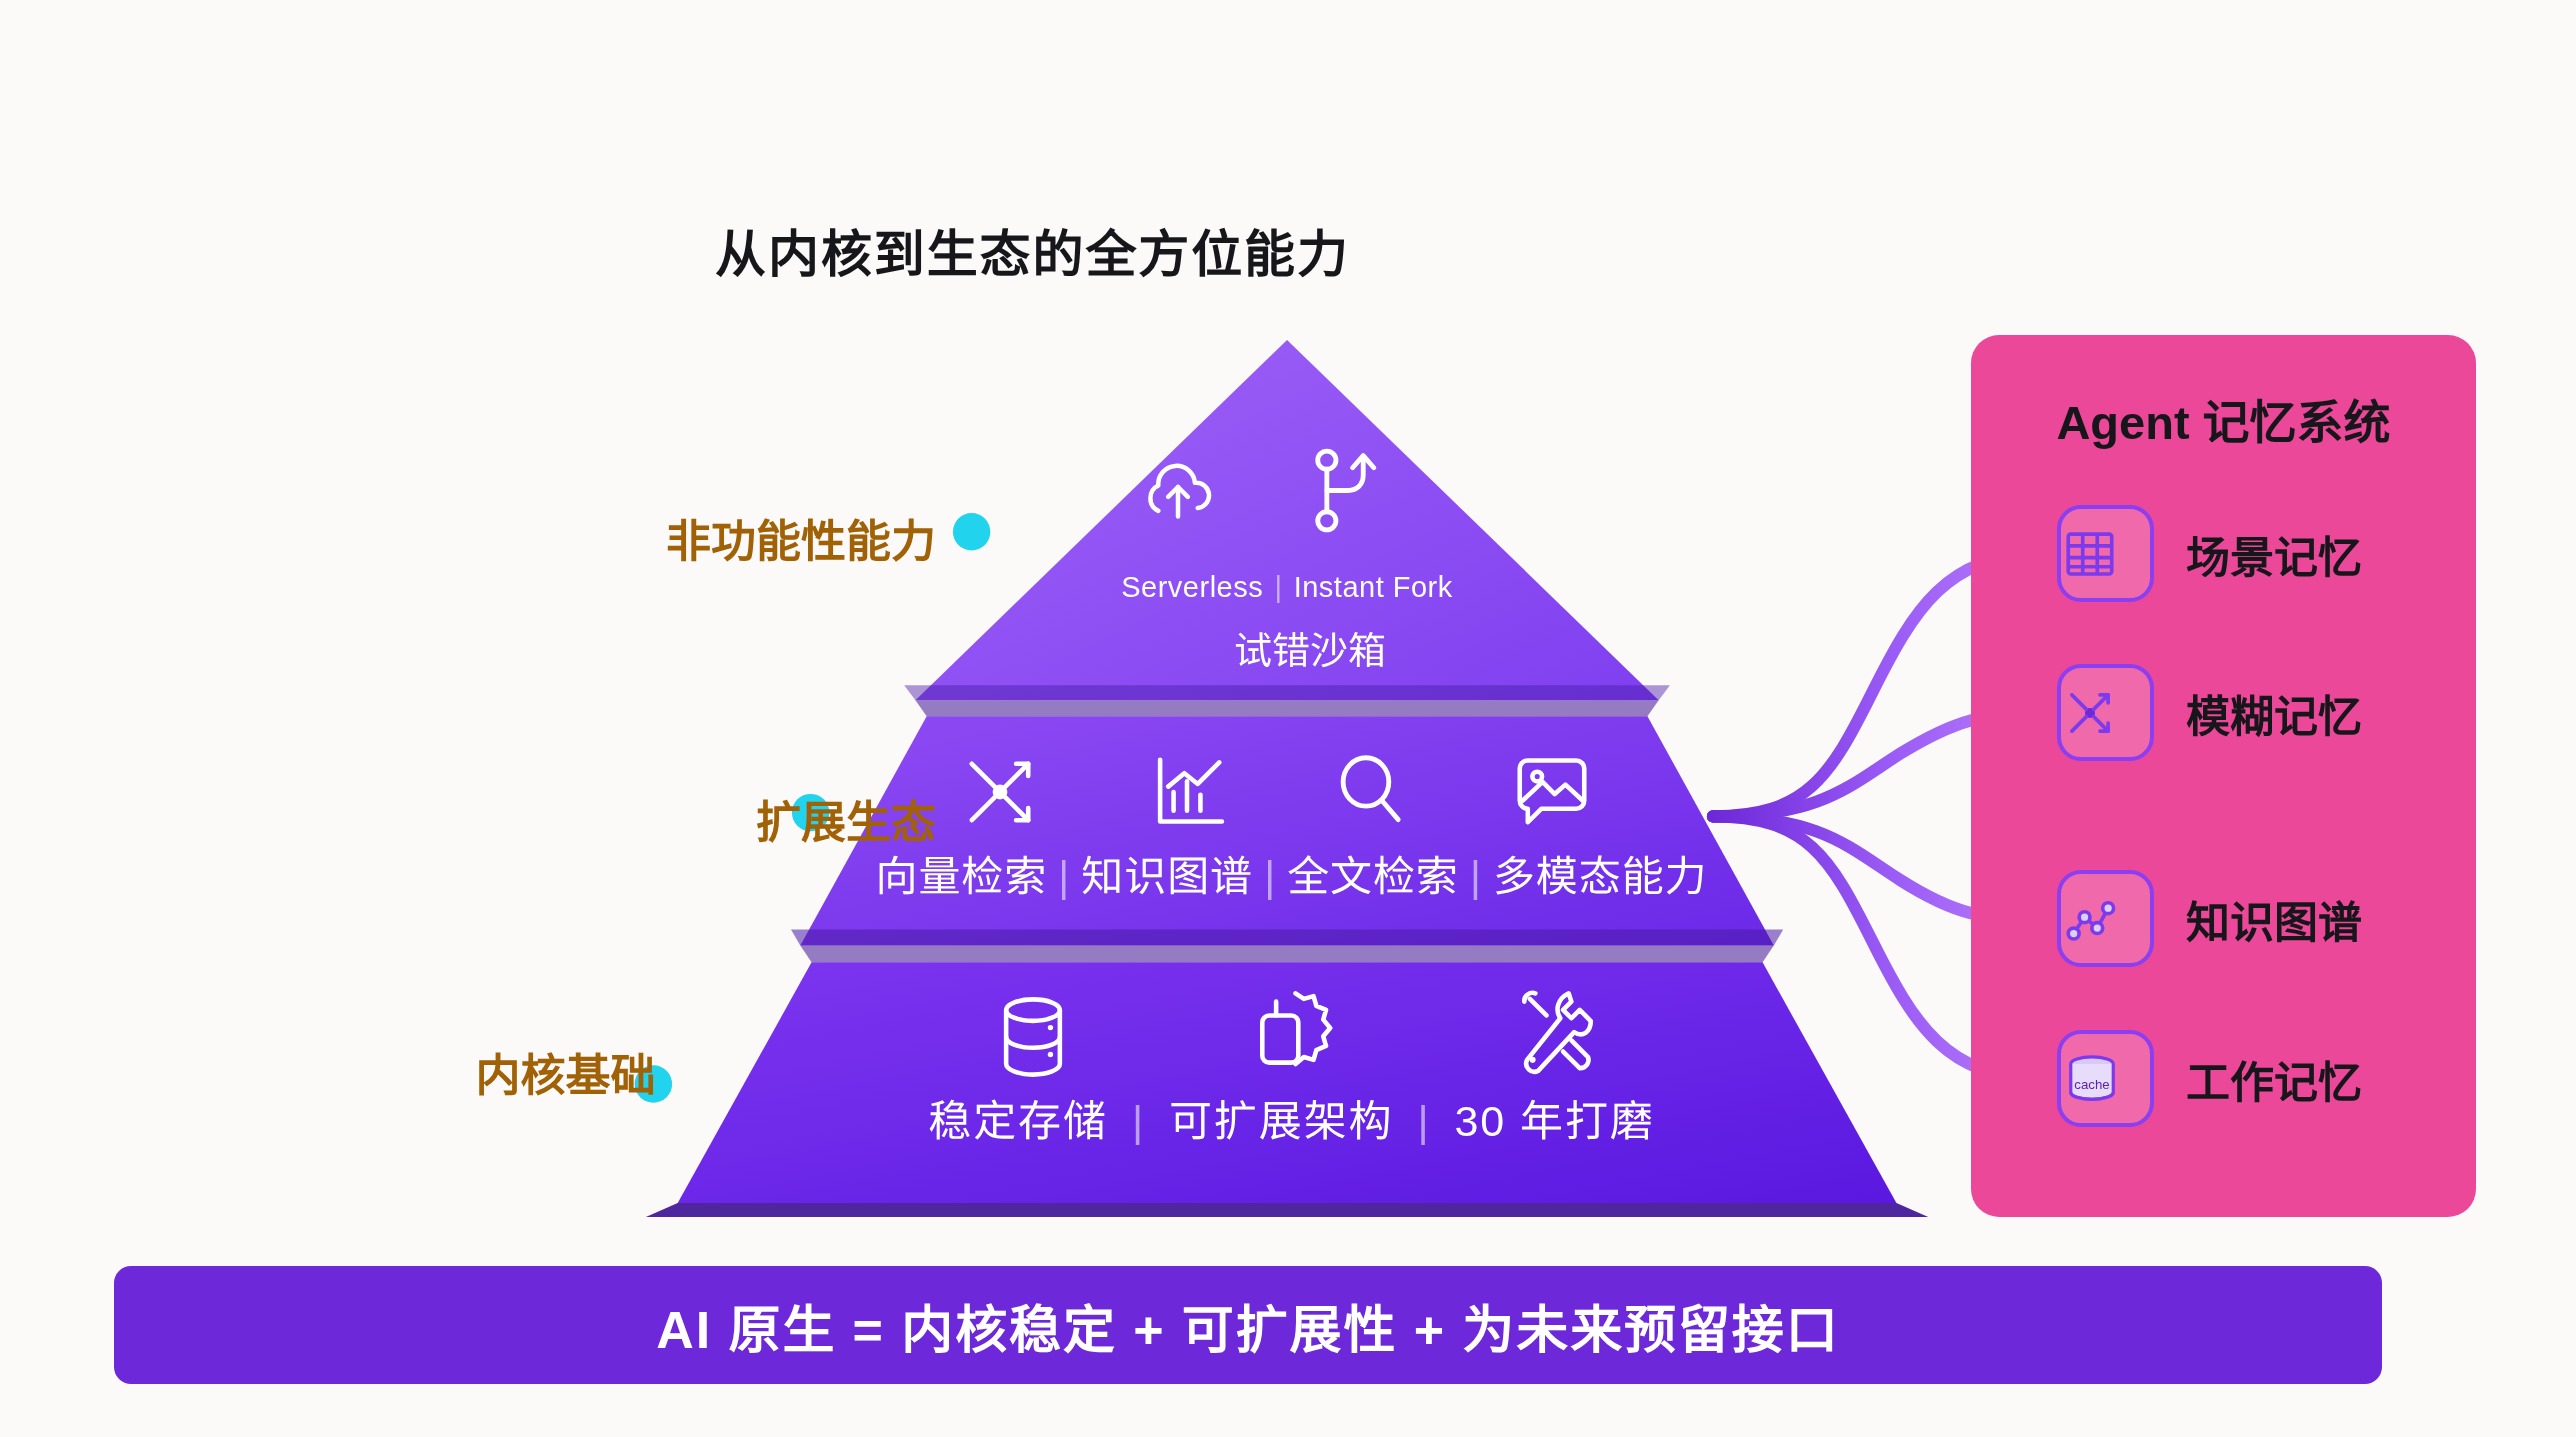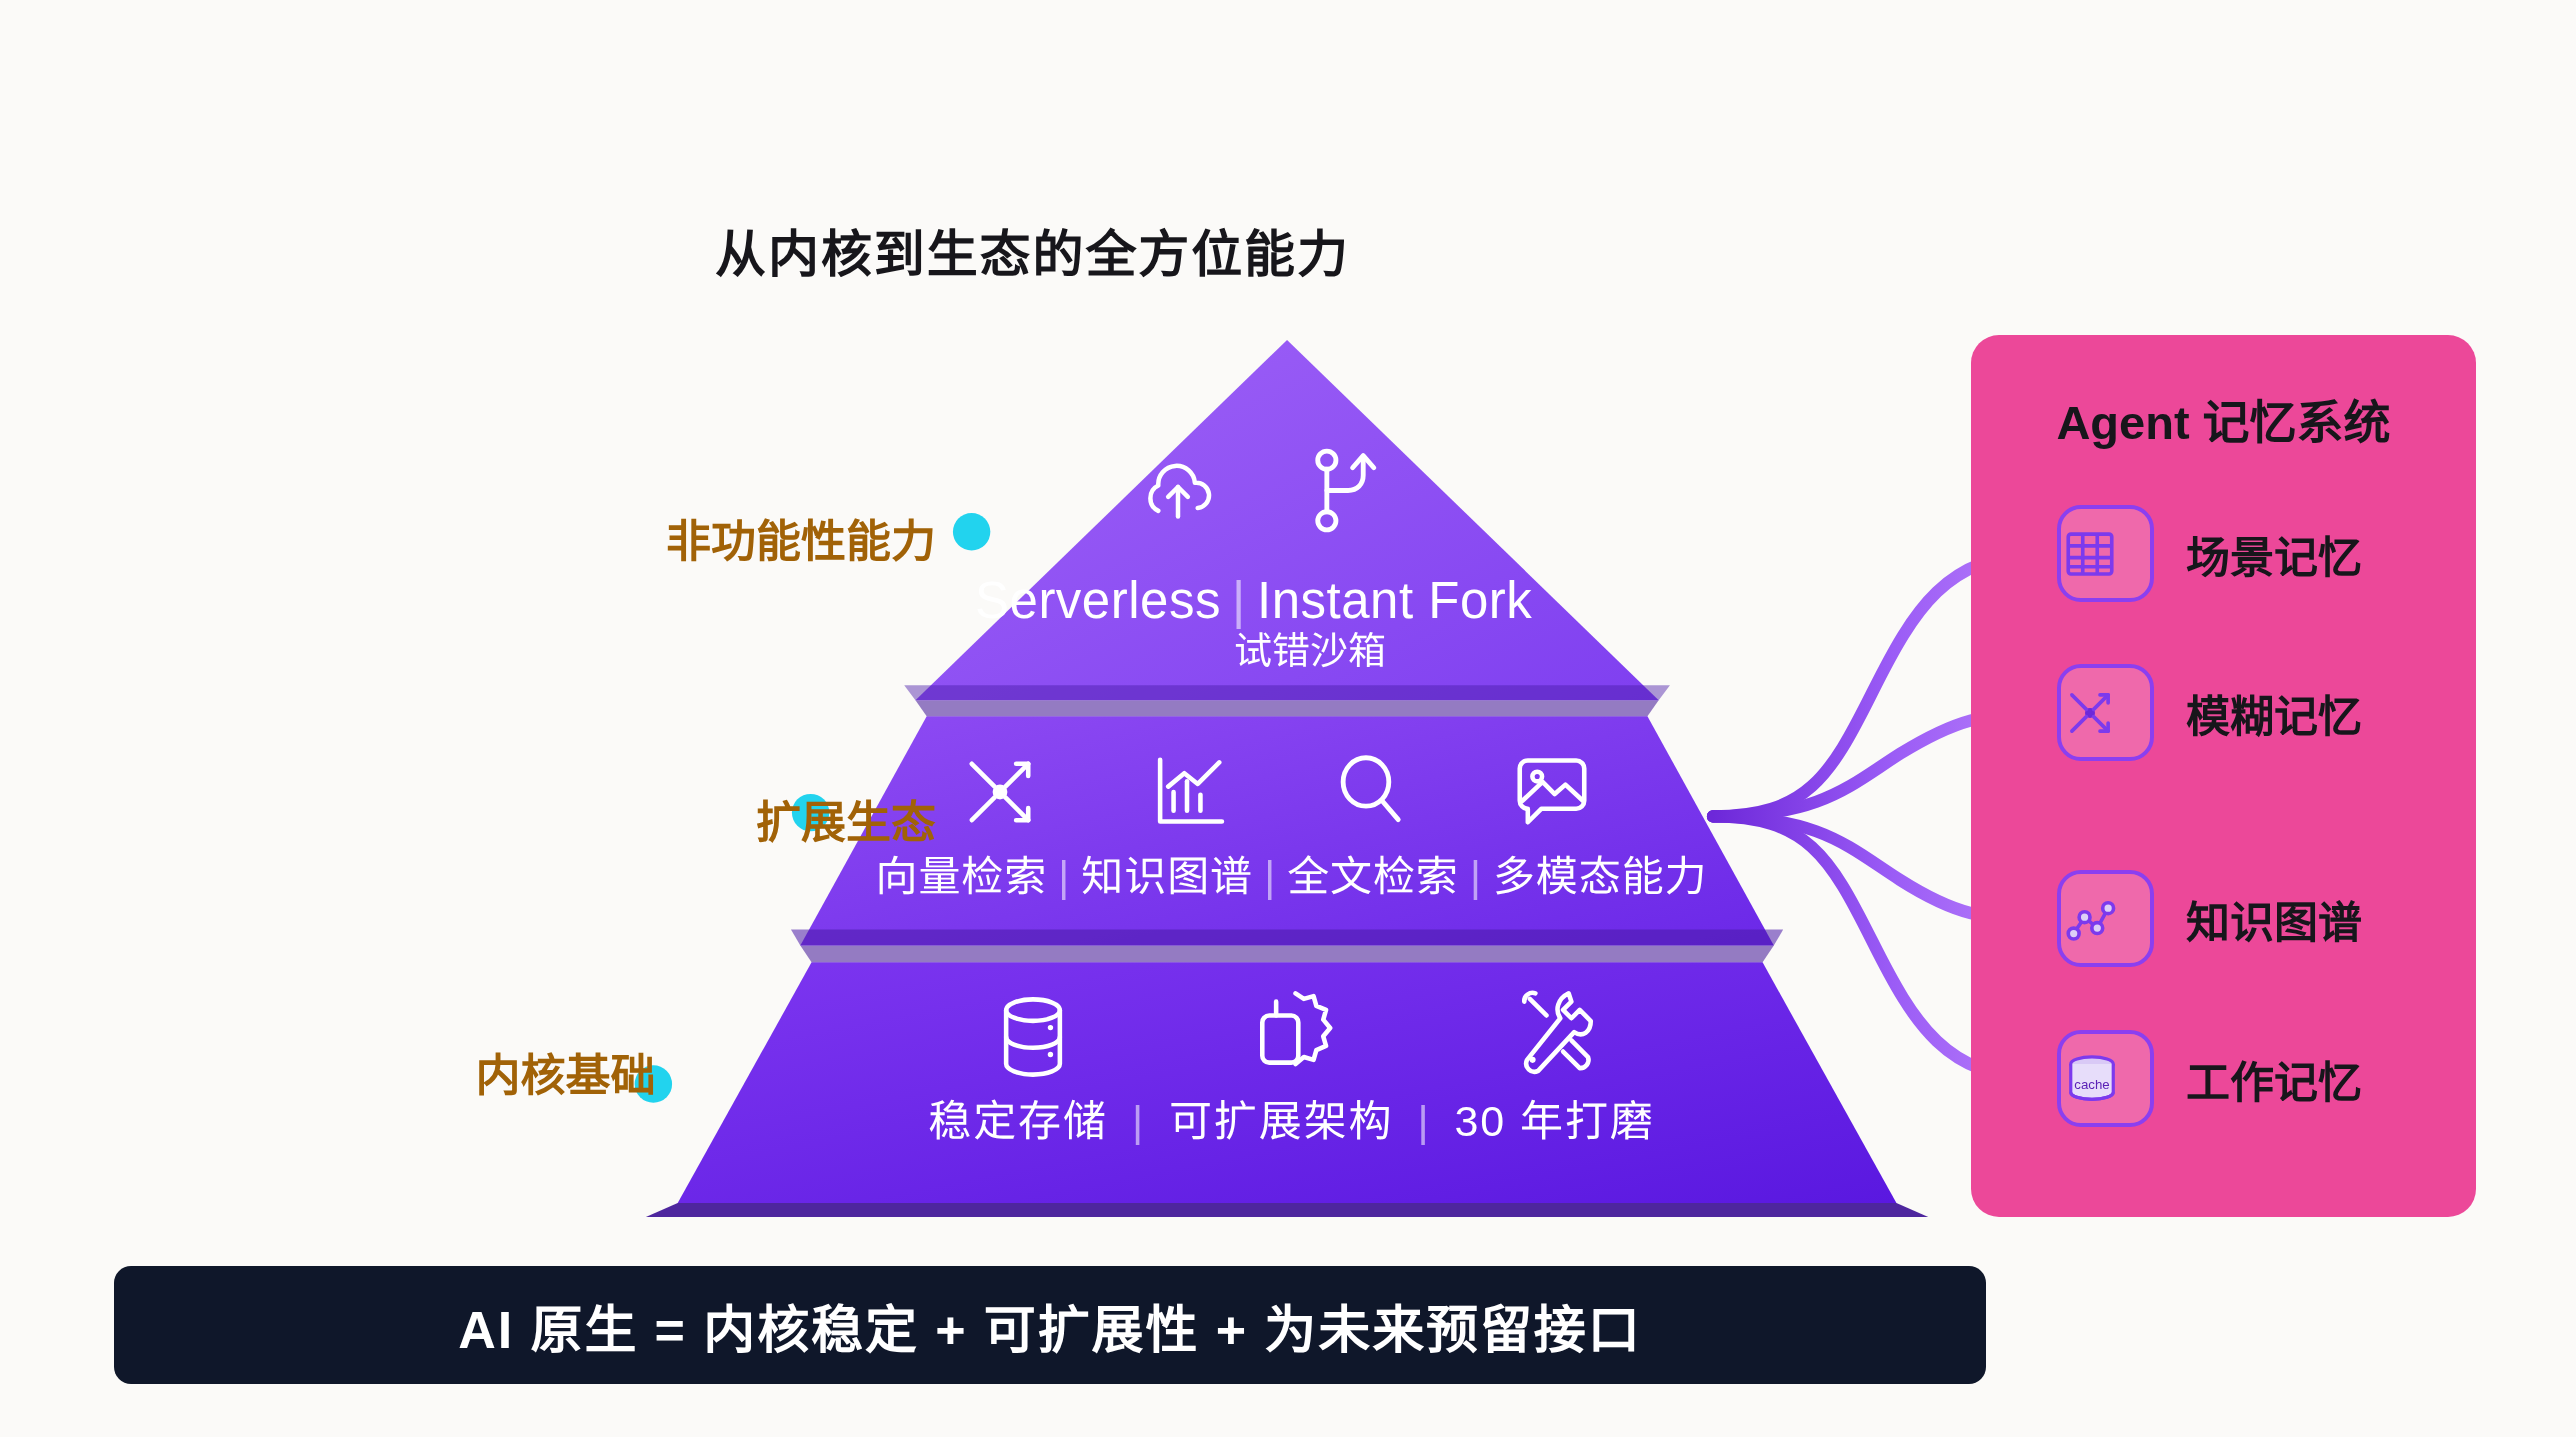--- a/index.html
+++ b/index.html
@@ -27,22 +27,22 @@
     color:#17161b; white-space:nowrap;
   }
 
   
   #pyramid { position:absolute; left:0; top:0; width:2576px; height:1438px; pointer-events:none; }
 
   
   .tier-text { position:absolute; color:#fff; white-space:nowrap; text-align:center; }
 
   .t1-line1 {
-    left:975px; top:571px; width:534px;
-    font-size:51px; font-weight:400; letter-spacing:0.5px;
+    left:1020px; top:571px; width:534px;
+    font-size:29px; font-weight:400; letter-spacing:0.5px;
   }
   .t1-line2 {
     left:1020px; top:620px; width:580px;
     font-size:38px; font-weight:400;
   }
   .t2-line {
     left:875px; top:842px; width:833px;
     font-size:42px; font-weight:500; letter-spacing:0.9px;
   }
   .t3-line {
@@ -85,22 +85,22 @@
     background:rgba(255,255,255,.18);
     display:flex; align-items:center; justify-content:flex-start;
   }
   .mem-label {
     font-size:44px; font-weight:700; color:#17161b; white-space:nowrap;
   }
 
   
   #banner {
     position:absolute; left:114px; top:1266px;
-    width:1872px; height:118px;
-    background:#0f172a; border-radius:17px;
+    width:2268px; height:118px;
+    background:#6d28d9; border-radius:17px;
     display:flex; align-items:center; justify-content:center;
   }
   #banner .banner-text {
     font-size:52px; font-weight:700; color:#fff;
     letter-spacing:1.9px; white-space:nowrap;
   }
 </style>
 </head>
 <body>
 

